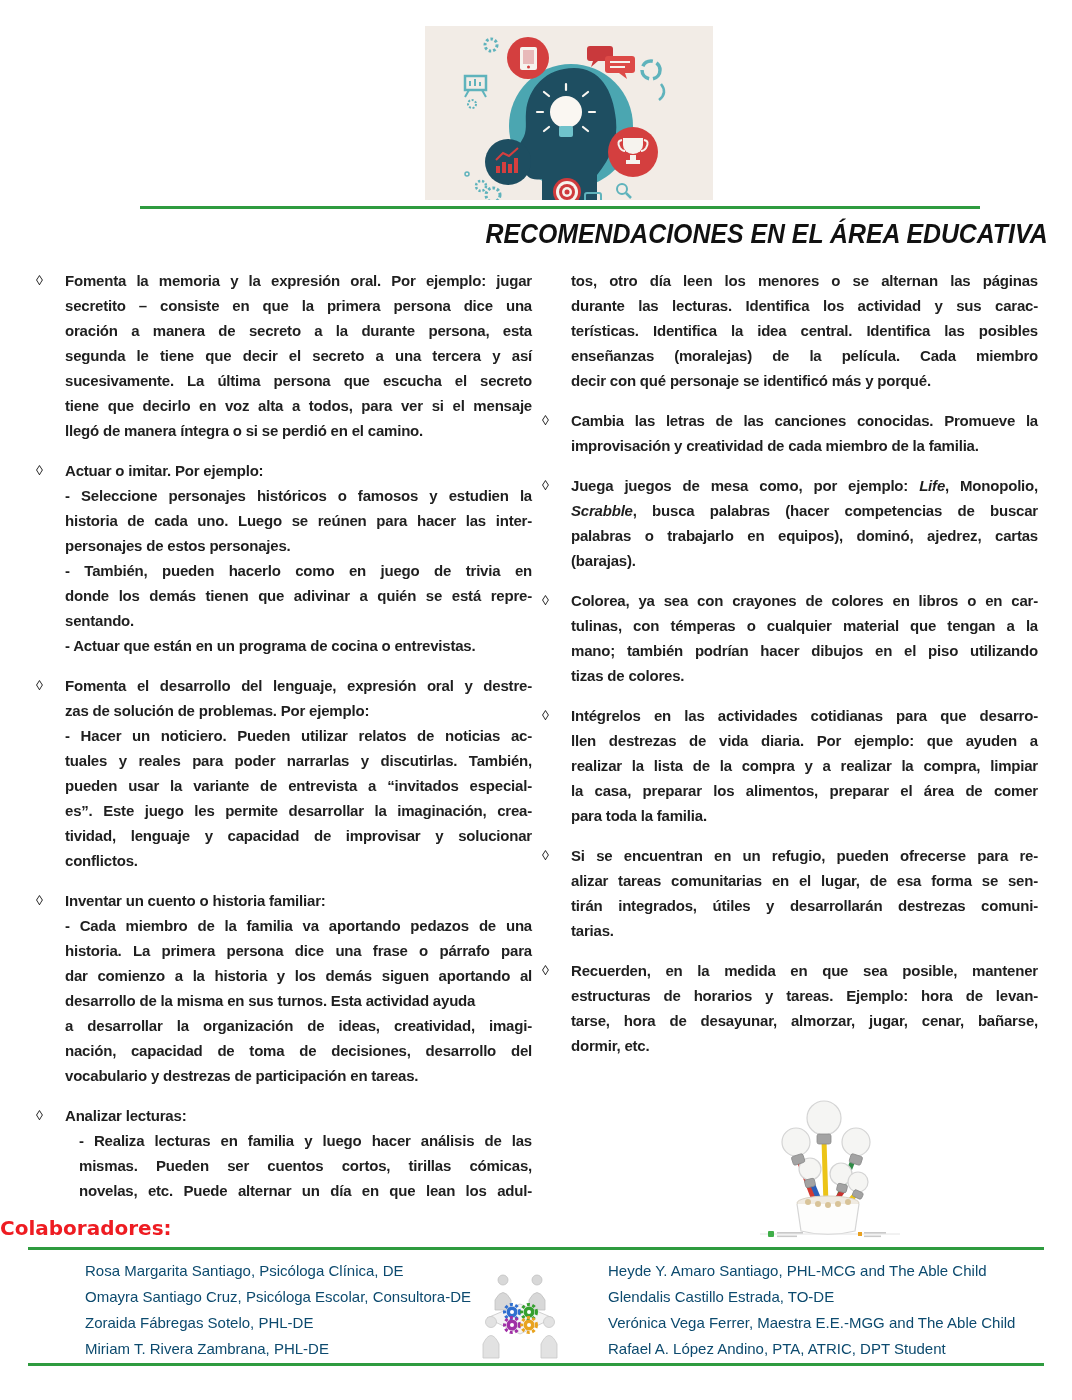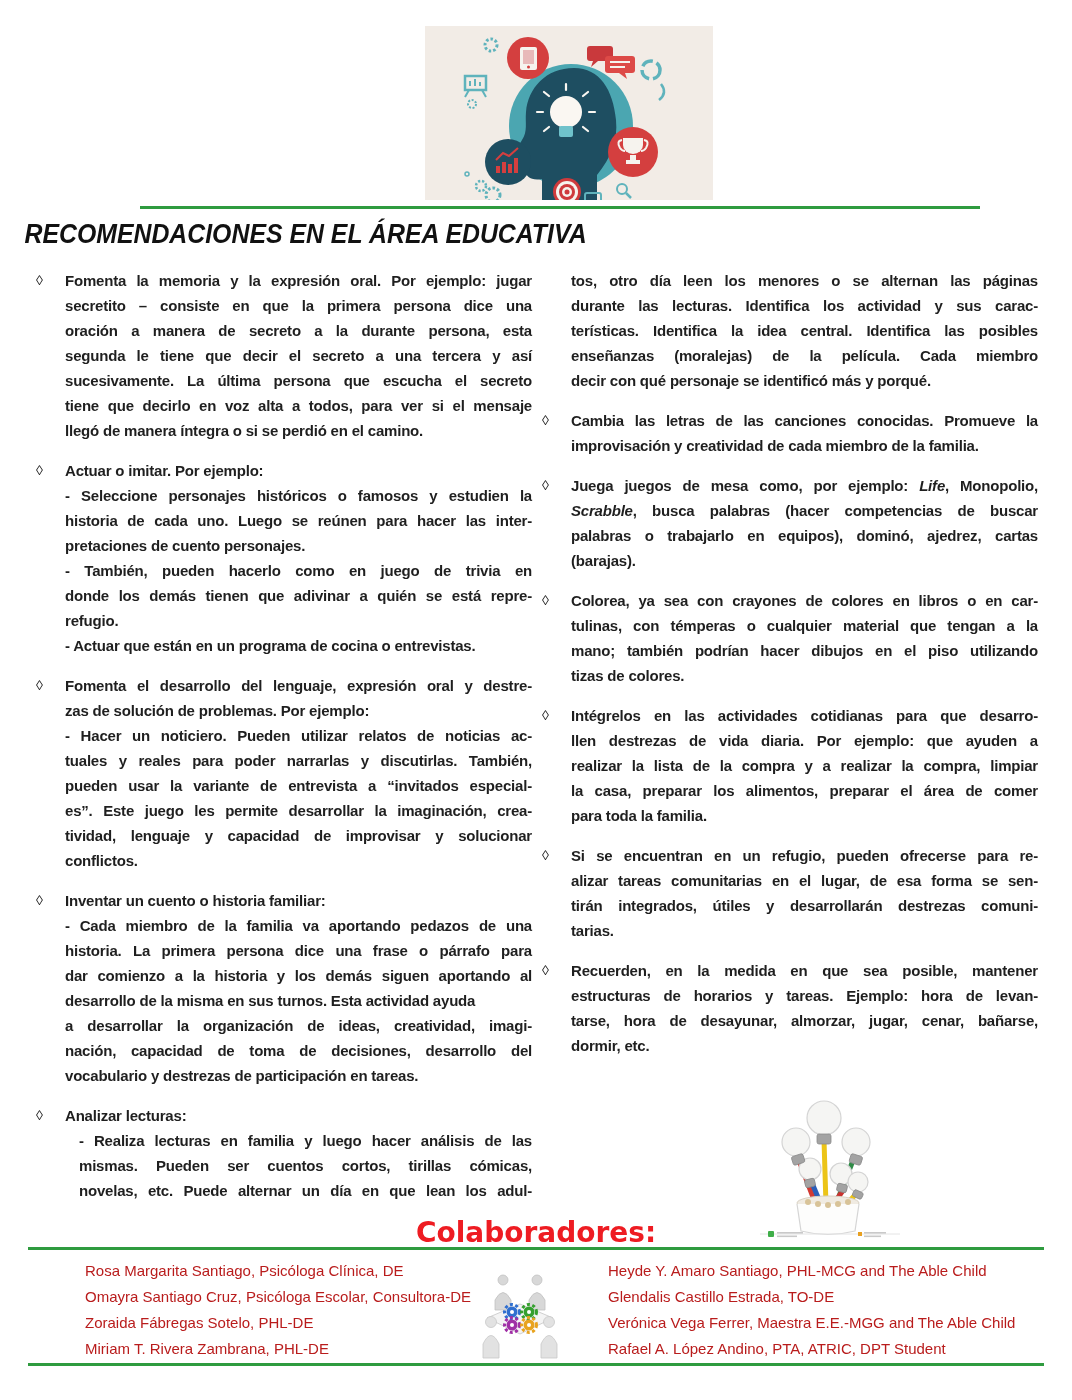--- a/index.html
+++ b/index.html
@@ -3,35 +3,35 @@
 <meta charset="utf-8">
 <style>
   html,body{margin:0;padding:0;background:#ffffff;}
   .page{position:relative;width:1072px;height:1400px;background:#ffffff;overflow:hidden;
         font-family:"Liberation Sans",sans-serif;color:#1f1f1f;}
   .hero{position:absolute;left:425px;top:26px;width:288px;height:174px;}
   .rule{position:absolute;height:3px;background:#2f9b3f;}
   .rule-top{left:140px;top:206px;width:840px;}
   .rule-mid{left:28px;top:1247px;width:1016px;}
   .rule-bottom{left:28px;top:1363px;width:1016px;}
-  .title{position:absolute;left:0;top:219px;width:1072px;text-align:left;
+  .title{position:absolute;left:0;top:219px;width:1072px;text-align:right;
          font-weight:bold;font-style:italic;font-size:27px;color:#111;}
   .title span{display:inline-block;transform:scaleX(0.92);transform-origin:center;}
   .col{position:absolute;top:268px;width:496px;font-size:15px;line-height:25px;letter-spacing:-0.2px;}
   .col-left{left:36px;}
   .col-right{left:542px;}
   .item{display:flex;margin-bottom:15px;}
   .bullet{width:29px;flex:0 0 29px;font-size:14px;color:#222;}
   .btext{flex:1;min-width:0;font-weight:bold;}
   .line{text-align:justify;text-align-last:justify;}
   .line.end{text-align-last:left;}
   .line.ind{padding-left:14px;}
-  .collab{position:absolute;left:0;top:1216px;width:1072px;text-align:center;
-          font-family:"DejaVu Sans",sans-serif;font-weight:bold;font-size:28px;color:#ee1c22;}
-  .fnames{position:absolute;top:1262px;font-size:15px;color:#b91c1c;}
+  .collab{position:absolute;left:0;top:1216px;width:1072px;text-align:left;
+          font-family:"DejaVu Sans",sans-serif;font-weight:bold;font-size:20px;color:#ee1c22;}
+  .fnames{position:absolute;top:1262px;font-size:15px;color:#0c4a6e;}
   .fnames .fname{line-height:18px;margin-bottom:8px;}
   .fnames-left{left:85px;width:400px;}
   .fnames-right{left:608px;width:470px;}
   .bulbs{position:absolute;left:760px;top:1085px;width:145px;height:150px;}
   .gears{position:absolute;left:477px;top:1270px;width:86px;height:90px;}
   i{font-style:italic;}
 </style>
 </head>
 <body>
 
@@ -126,24 +126,24 @@
           <div class="line">tiene que decirlo en voz alta a todos, para ver si el mensaje</div>
           <div class="line end">llegó de manera íntegra o si se perdió en el camino.</div>
         </div>
       </div>
       <div class="item">
         <span class="bullet">◊</span>
         <div class="btext">
           <div class="line end">Actuar o imitar.  Por ejemplo:</div>
           <div class="line">- Seleccione personajes históricos o famosos y estudien la</div>
           <div class="line">historia de cada uno.  Luego se reúnen para hacer las inter-</div>
-          <div class="line end">pretaciones de cuento personajes.</div>
+          <div class="line end">personajes de estos personajes.</div>
           <div class="line">- También, pueden hacerlo como en juego de trivia en</div>
           <div class="line">donde los demás tienen que adivinar a quién se está repre-</div>
-          <div class="line end">refugio.</div>
+          <div class="line end">sentando.</div>
           <div class="line end">- Actuar que están en un programa de cocina o entrevistas.</div>
         </div>
       </div>
       <div class="item">
         <span class="bullet">◊</span>
         <div class="btext">
           <div class="line">Fomenta el desarrollo del lenguaje, expresión oral y destre-</div>
           <div class="line end">zas de solución de problemas.  Por ejemplo:</div>
           <div class="line">- Hacer un noticiero. Pueden utilizar relatos de noticias ac-</div>
           <div class="line">tuales y reales para poder narrarlas y discutirlas. También,</div>

